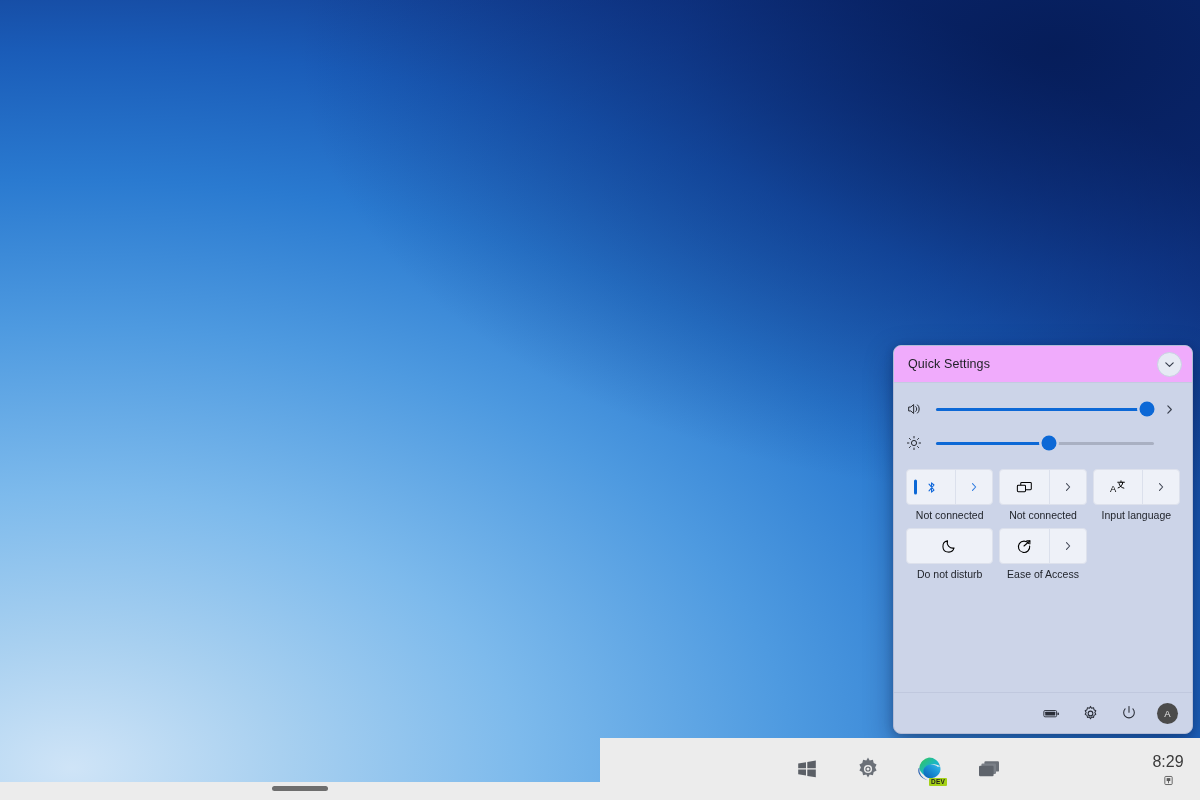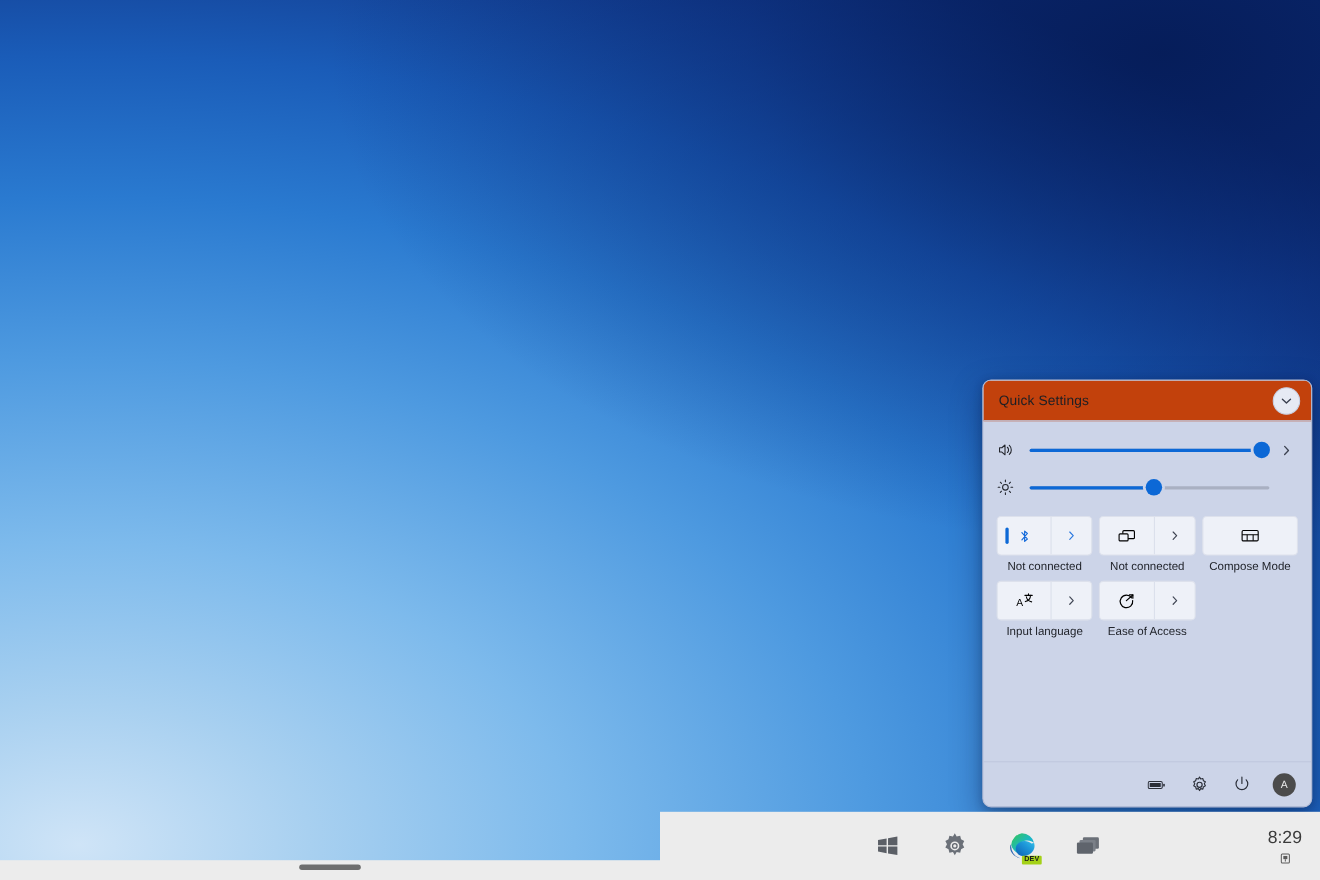--- a/index.html
+++ b/index.html
@@ -25,21 +25,21 @@
     width:300px; height:389px;
     background:#ccd4e8;
     border:1px solid #b3bcd6;
     border-radius:8px;
     box-shadow:0 10px 28px rgba(0,14,56,.34), 0 2px 8px rgba(0,10,40,.22);
     display:flex; flex-direction:column;
     overflow:hidden;
   }
   .qs-header {
     height:37px; flex:none;
-    background:#c2410c;
+    background:#f0abfc;
     border-bottom:1px solid #c3cbe0;
     display:flex; align-items:center;
     padding:0 10px 0 14px;
   }
   .qs-title { font-size:12.5px; color:#1d1f24; letter-spacing:.1px; }
   .qs-collapse {
     margin-left:auto; width:25px; height:25px; border-radius:50%;
     background:#e6eaf4; border:1px solid #c9d0e2;
     display:flex; align-items:center; justify-content:center;
   }
@@ -228,50 +228,47 @@
             </div>
             <div class="tile-chev">
               <svg width="10" height="10" viewBox="0 0 12 12">
                 <path d="M4.2 2 L8 6 L4.2 10" fill="none" stroke="currentColor" stroke-width="1.3" stroke-linecap="round" stroke-linejoin="round"></path>
               </svg>
             </div>
           </div>
           <div class="tile-label">Not connected</div>
         </div>
         <div class="tile-cell">
-          <div class="tile plain">
-            <div class="tile-main">
-              <svg width="17" height="14" viewBox="0 0 20 15">
-                <rect x="1.4" y="2" width="17.2" height="11" rx="1.3" fill="none" stroke="currentColor" stroke-width="1.2"></rect>
-                <path d="M1.4 6.4 H18.6" stroke="currentColor" stroke-width="1.1"></path>
-                <path d="M6.8 6.4 V13" stroke="currentColor" stroke-width="1.1"></path>
-                <path d="M13.2 6.4 V13" stroke="currentColor" stroke-width="1.1"></path>
-              </svg>
-            </div>
-          </div>
-          <div class="tile-label">Compose Mode</div>
-        </div>
-        <div class="tile-cell">
           <div class="tile split">
             <div class="tile-main">
               <svg width="17" height="16" viewBox="0 0 19 17">
                 <text x="1" y="13.6" font-family="Liberation Sans, sans-serif" font-size="10.5" fill="currentColor">A</text>
                 <path d="M9.8 3.2 h7.4" stroke="currentColor" stroke-width="1.1" stroke-linecap="round"></path>
                 <path d="M13.4 1.6 V3.2" stroke="currentColor" stroke-width="1.1" stroke-linecap="round"></path>
                 <path d="M15.4 3.2 c0 3-2.2 5.4-5.2 6.3" fill="none" stroke="currentColor" stroke-width="1.1" stroke-linecap="round"></path>
                 <path d="M11.2 4.6 c.5 2.6 2.6 4.6 5.4 5.2" fill="none" stroke="currentColor" stroke-width="1.1" stroke-linecap="round"></path>
               </svg>
             </div>
             <div class="tile-chev">
               <svg width="10" height="10" viewBox="0 0 12 12">
                 <path d="M4.2 2 L8 6 L4.2 10" fill="none" stroke="currentColor" stroke-width="1.3" stroke-linecap="round" stroke-linejoin="round"></path>
               </svg>
             </div>
           </div>
           <div class="tile-label">Input language</div>
+        </div>
+        <div class="tile-cell">
+          <div class="tile plain">
+            <div class="tile-main">
+              <svg width="16" height="16" viewBox="0 0 18 18">
+                <path d="M13.6 11.2 A6.3 6.3 0 0 1 6.2 3.2 a6.4 6.4 0 1 0 7.4 8 z" fill="none" stroke="currentColor" stroke-width="1.2" stroke-linejoin="round"></path>
+              </svg>
+            </div>
+          </div>
+          <div class="tile-label">Do not disturb</div>
         </div>
         <div class="tile-cell">
           <div class="tile split">
             <div class="tile-main">
               <svg width="16" height="16" viewBox="0 0 18 18">
                 <path d="M14.3 6.2 A6.4 6.4 0 1 0 15.4 9" fill="none" stroke="currentColor" stroke-width="1.25" stroke-linecap="round"></path>
                 <path d="M9 9 L15.6 3.2" stroke="currentColor" stroke-width="1.25" stroke-linecap="round"></path>
                 <path d="M15.6 3.2 h-3.5 M15.6 3.2 v3.4" stroke="currentColor" stroke-width="1.25" stroke-linecap="round"></path>
               </svg>
             </div>

